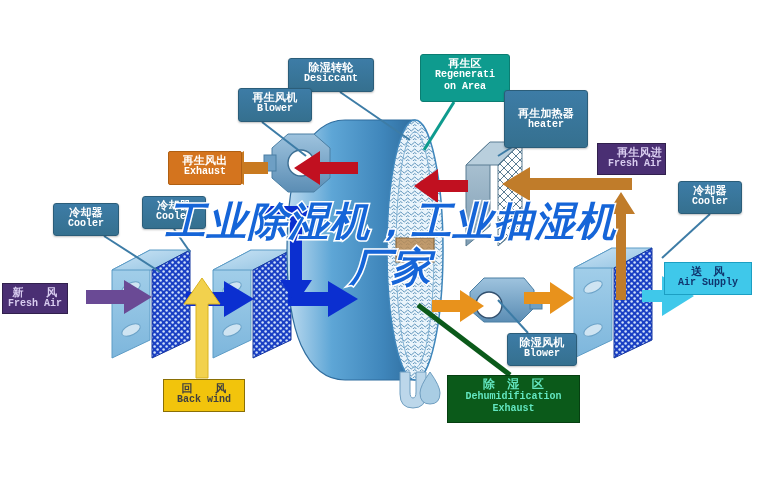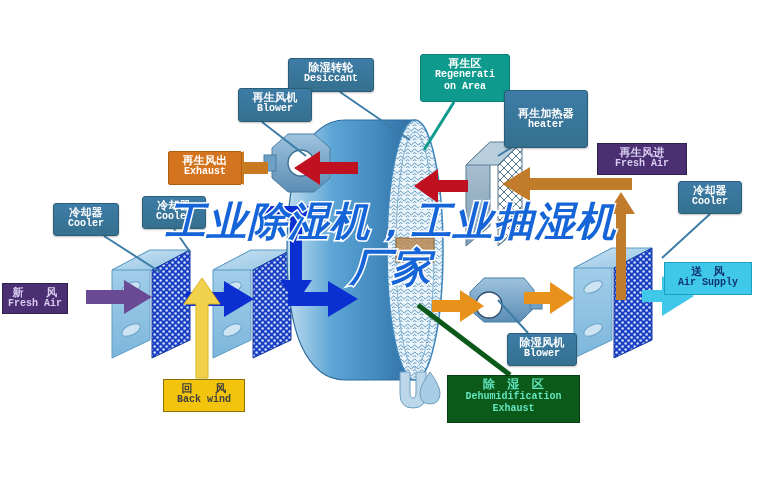--- a/index.html
+++ b/index.html
@@ -211,21 +211,21 @@
     <path d="M510,375 L418,305" stroke="#0b5a1a" stroke-width="5" fill="none"></path>
   </svg>
 
   <div id="labels">
       <div class="lbl blue" style="left: 288px; top: 58px; width: 86px; min-height: 34px; padding: 2px 3px;"><span class="cn" style="font-size: 11px;">除湿转轮</span><span class="en" style="font-size: 10px;">Desiccant</span></div>
       <div class="lbl blue" style="left: 218px; top: 88px; width: 74px; min-height: 34px; padding: 2px 3px; margin-left: 20px;"><span class="cn" style="font-size: 11px;">再生风机</span><span class="en" style="font-size: 10px;">Blower</span></div>
       <div class="lbl orange" style="left: 168px; top: 151px; width: 74px; min-height: 34px; padding: 2px 3px;"><span class="cn" style="font-size: 11px;">再生风出</span><span class="en" style="font-size: 10px;">Exhaust</span></div>
       <div class="lbl teal" style="left: 420px; top: 54px; width: 90px; min-height: 48px; padding: 2px 3px;"><span class="cn" style="font-size: 11px;">再生区</span><span class="en" style="font-size: 10px;">Regenerati
 on Area</span></div>
       <div class="lbl blue" style="left: 504px; top: 90px; width: 84px; min-height: 34px; padding: 16px 3px;"><span class="cn" style="font-size: 11px;">再生加热器</span><span class="en" style="font-size: 10px;">heater</span></div>
-      <div class="lbl purple" style="left: 597px; top: 143px; width: 90px; min-height: 32px; padding: 2px 9px;"><span class="cn" style="font-size: 11px;">再生风进</span><span class="en" style="font-size: 10px;">Fresh Air</span></div>
+      <div class="lbl purple" style="left: 597px; top: 143px; width: 69px; min-height: 32px; padding: 2px 3px; text-align: right;"><span class="cn" style="font-size: 11px;">再生风进</span><span class="en" style="font-size: 10px;">Fresh Air</span></div>
       <div class="lbl blue" style="left: 678px; top: 181px; width: 64px; min-height: 33px; padding: 2px 3px;"><span class="cn" style="font-size: 11px;">冷却器</span><span class="en" style="font-size: 10px;">Cooler</span></div>
       <div class="lbl blue" style="left: 53px; top: 203px; width: 66px; min-height: 33px; padding: 2px 3px;"><span class="cn" style="font-size: 11px;">冷却器</span><span class="en" style="font-size: 10px;">Cooler</span></div>
       <div class="lbl blue" style="left: 142px; top: 196px; width: 64px; min-height: 33px; padding: 2px 3px;"><span class="cn" style="font-size: 11px;">冷却器</span><span class="en" style="font-size: 10px;">Cooler</span></div>
       <div class="lbl purple" style="left: 2px; top: 283px; width: 66px; min-height: 31px; padding: 2px 3px;"><span class="cn" style="font-size: 11px;">新　　风</span><span class="en" style="font-size: 10px;">Fresh Air</span></div>
       <div class="lbl yellow" style="left: 163px; top: 379px; width: 82px; min-height: 33px; padding: 2px 3px;"><span class="cn" style="font-size: 11px;">回　　风</span><span class="en" style="font-size: 10px;">Back wind</span></div>
       <div class="lbl blue" style="left: 507px; top: 333px; width: 70px; min-height: 33px; padding: 2px 3px;"><span class="cn" style="font-size: 11px;">除湿风机</span><span class="en" style="font-size: 10px;">Blower</span></div>
       <div class="lbl dgreen" style="left: 447px; top: 375px; width: 133px; min-height: 48px; padding: 2px 3px;"><span class="cn" style="font-size: 12px;">除　湿　区</span><span class="en" style="font-size: 10px;">Dehumidification
 Exhaust</span></div>
       <div class="lbl cyan" style="left: 664px; top: 262px; width: 88px; min-height: 33px; padding: 2px 3px;"><span class="cn" style="font-size: 11px;">送　风</span><span class="en" style="font-size: 10px;">Air Supply</span></div>
     </div>

